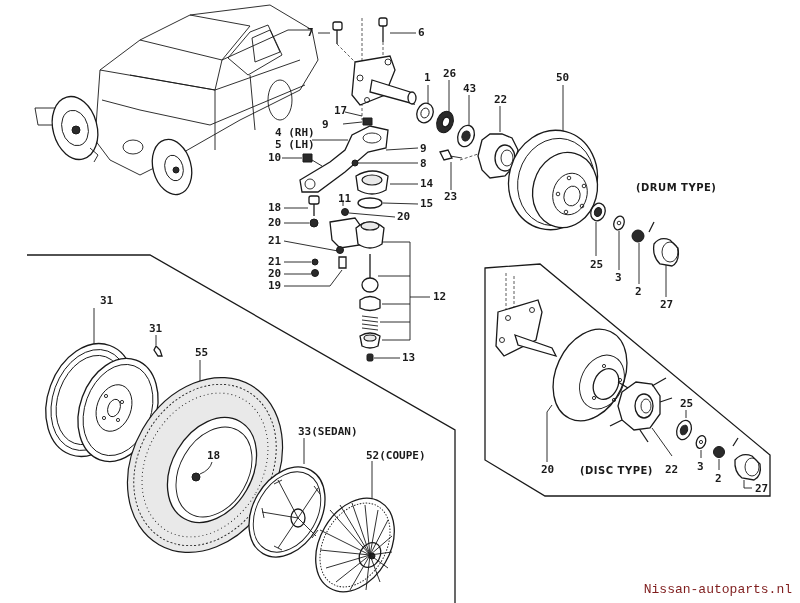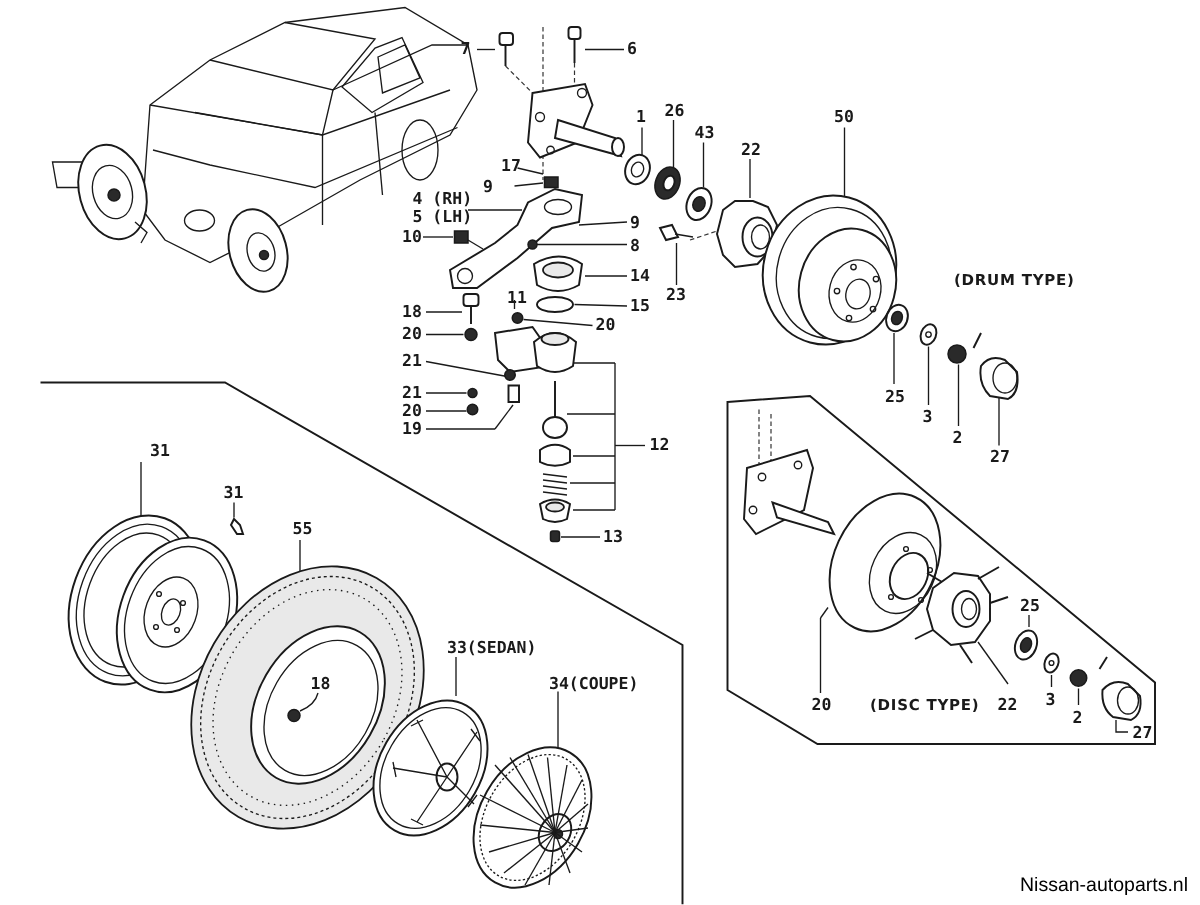--- a/index.html
+++ b/index.html
@@ -10,22 +10,22 @@
   .ln { stroke: #1a1a1a; fill: none; stroke-width: 1.3; }
   .lnt { stroke: #1a1a1a; fill: none; stroke-width: 0.9; }
   .lnd { stroke: #333; fill: none; stroke-width: 0.8; stroke-dasharray: 3 2; }
   .part { fill: #ffffff; stroke: #1a1a1a; stroke-width: 1.3; }
   .partg { fill: #e9e9e9; stroke: #1a1a1a; stroke-width: 1.2; }
   .dark { fill: #2a2a2a; stroke: #1a1a1a; stroke-width: 1; }
   .lbl { position: absolute; font-family: "DejaVu Sans Mono", monospace; font-size: 11px;
          color: #1a1a1a; font-weight: bold; white-space: nowrap; line-height: 12px; }
   .cap { position: absolute; font-family: "DejaVu Sans", sans-serif; font-size: 10px;
          color: #1a1a1a; font-weight: bold; white-space: nowrap; letter-spacing: 0.5px; }
-  .wm { position: absolute; right: 8px; bottom: 6px; font-family: Liberation Sans, sans-serif;
-        font-size: 13px; color: #000000; }
+  .wm { position: absolute; right: 8px; bottom: 6px; font-family: Liberation Mono, monospace;
+        font-size: 13px; color: #7f1d1d; }
 </style>
 </head>
 <body>
 
 <div id="stage">
 
 <svg width="800" height="603" viewBox="0 0 800 603">
 
   <g>
     <path class="lnt" d="M100,70 L140,40 L190,15 L270,5 L312,30 L318,60 L300,90 L240,120 L170,160 L140,175 L110,160 L95,140 Z"></path>
@@ -345,16 +345,16 @@
 <span class="lbl" style="left:680px;top:398px">25</span>
 <span class="lbl" style="left:697px;top:461px">3</span>
 <span class="lbl" style="left:715px;top:473px">2</span>
 <span class="lbl" style="left:755px;top:483px">27</span>
 
 <span class="lbl" style="left:100px;top:295px">31</span>
 <span class="lbl" style="left:149px;top:323px">31</span>
 <span class="lbl" style="left:195px;top:347px">55</span>
 <span class="lbl" style="left:207px;top:450px">18</span>
 <span class="lbl" style="left:298px;top:426px">33(SEDAN)</span>
-<span class="lbl" style="left:366px;top:450px">34(COUPE)</span>
+<span class="lbl" style="left:366px;top:450px">52(COUPE)</span>
 
 <span class="wm">Nissan-autoparts.nl</span>
 </div>
 
 </body></html>

